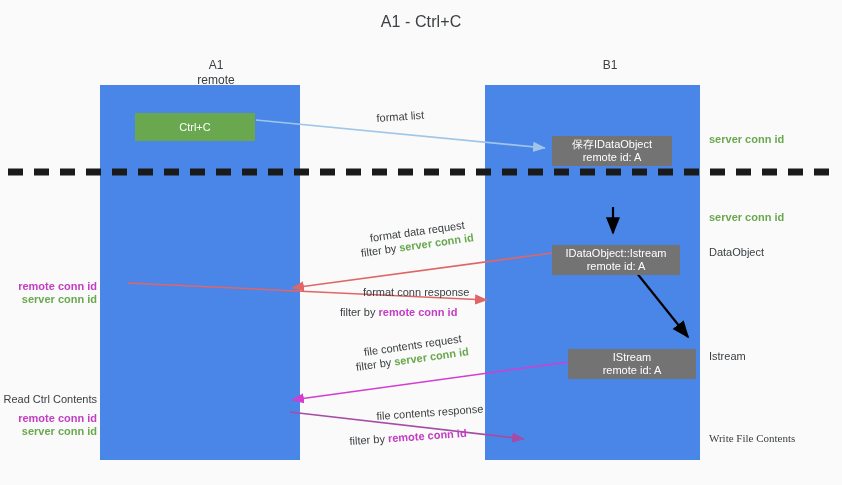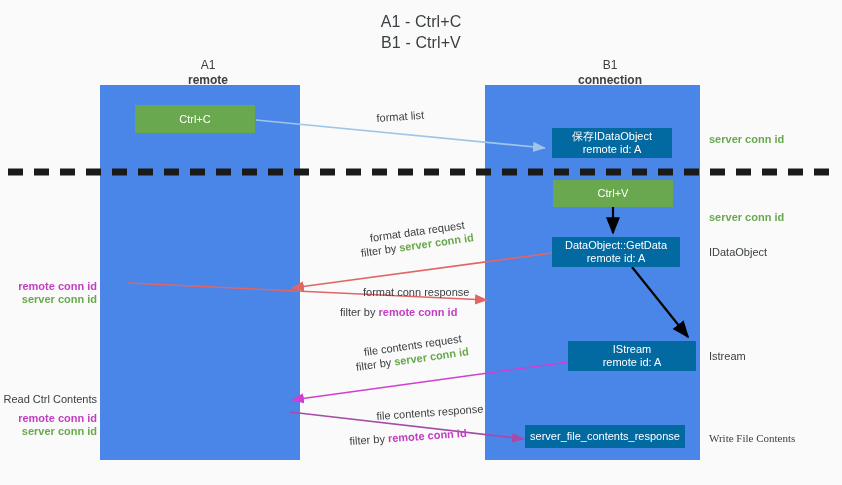--- a/index.html
+++ b/index.html
@@ -37,44 +37,45 @@
   .title.l2 { top: 32px; }
 
   
   .lane-head {
     position: absolute;
     text-align: center;
     color: #3c4043;
     font-size: 12px;
     line-height: 15px;
   }
-  .lane-head .l2 { display: block; font-weight: bold; }
+  .lane-head .l2 { display: block; }
 
   
   .lane {
     position: absolute;
     background: #4a86e8;
   }
 
   
   .node {
     position: absolute;
     box-sizing: border-box;
     display: flex;
     flex-direction: column;
     align-items: center;
     justify-content: center;
     color: #ffffff;
     font-size: 11px;
     line-height: 13px;
     text-align: center;
     white-space: nowrap;
+    margin-top: 8px;
   }
   .node.green { background: #6aa84f; }
-  .node.orange { background: #0369a1; }
+  .node.orange { background: #737373; }
   .node .ln { display: block; }
 
   
   .elabel {
     position: absolute;
     font-size: 11px;
     line-height: 14px;
     color: #3c4043;
     white-space: nowrap;
   }
@@ -105,29 +106,27 @@
     overflow: visible;
     pointer-events: none;
   }
 </style>
 </head>
 <body>
 
 <div id="stage">
 
   <div class="title l1">A1 - Ctrl+C</div>
-  <div class="title l2">B1 - Ctrl+V</div>
-
-  <div class="lane-head" style="left:148px; top:58px; width:120px;">
+
+  <div class="lane-head" style="left:156px; top:58px; width:120px;">
     <span>A1</span>
     <span class="l2">remote</span>
   </div>
   <div class="lane-head" style="left:550px; top:58px; width:120px;">
     <span>B1</span>
-    <span class="l2">connection</span>
   </div>
 
   <div class="lane" style="left:100px; top:85px; width:200px; height:375px;"></div>
   <div class="lane" style="left:485px; top:85px; width:215px; height:375px;"></div>
 
   <svg class="overlay" viewBox="0 0 842 485">
     <defs>
       <marker id="ah-blue" markerWidth="9" markerHeight="9" refX="7.5" refY="3.2" orient="auto">
         <path d="M0,0 L8,3.2 L0,6.4 z" fill="#9fc5e8"></path>
       </marker>
@@ -164,40 +163,34 @@
 
   <div class="node green" style="left:135px; top:105px; width:120px; height:28px;">
     <span class="ln">Ctrl+C</span>
   </div>
 
   <div class="node orange" style="left:552px; top:128px; width:120px; height:30px;">
     <span class="ln">保存IDataObject</span>
     <span class="ln">remote id: A</span>
   </div>
 
-  <div class="node green" style="left:553px; top:180px; width:120px; height:27px;">
-    <span class="ln">Ctrl+V</span>
-  </div>
 
   <div class="node orange" style="left:552px; top:237px; width:128px; height:30px;">
-    <span class="ln">DataObject::GetData</span>
+    <span class="ln">IDataObject::Istream</span>
     <span class="ln">remote id: A</span>
   </div>
 
   <div class="node orange" style="left:568px; top:341px; width:128px; height:30px;">
     <span class="ln">IStream</span>
     <span class="ln">remote id: A</span>
   </div>
 
 
 
 
-  <div class="node orange" style="left:525px; top:425px; width:160px; height:23px;">
-    <span class="ln">server_file_contents_response</span>
-  </div>
 
   <div class="elabel rot" style="left:376px; top:111px; transform: rotate(-4deg);">format list</div>
 
   <div class="elabel rot" style="left:369px; top:231px; transform: rotate(-8deg);">format data request</div>
   <div class="elabel rot" style="left:360px; top:246px; transform: rotate(-8deg);">
     <span>filter by </span><span class="sid-green">server conn id</span>
   </div>
 
   <div class="elabel" style="left:363px; top:285px;">format conn response</div>
   <div class="elabel" style="left:340px; top:305px;">
@@ -209,21 +202,21 @@
     <span>filter by </span><span class="sid-green">server conn id</span>
   </div>
 
   <div class="elabel rot" style="left:376px; top:409px; transform: rotate(-4deg);">file contents response</div>
   <div class="elabel rot" style="left:349px; top:434px; transform: rotate(-4deg);">
     <span>filter by </span><span class="sid-purple">remote conn id</span>
   </div>
 
   <div class="side green" style="left:709px; top:132px;">server conn id</div>
   <div class="side green" style="left:709px; top:210px;">server conn id</div>
-  <div class="side plain" style="left:709px; top:245px;">IDataObject</div>
+  <div class="side plain" style="left:709px; top:245px;">DataObject</div>
   <div class="side plain" style="left:709px; top:349px;">Istream</div>
   <div class="side plain" style="left:709px; top:431px;font-family:Liberation Serif, serif;">Write File Contents</div>
 
   <div class="side purple right" style="left:0px; top:279px; width:97px;">remote conn id</div>
   <div class="side green right" style="left:0px; top:292px; width:97px;">server conn id</div>
 
   <div class="side plain right" style="left:0px; top:392px; width:97px;">Read Ctrl Contents</div>
   <div class="side purple right" style="left:0px; top:411px; width:97px;">remote conn id</div>
   <div class="side green right" style="left:0px; top:424px; width:97px;">server conn id</div>
 

